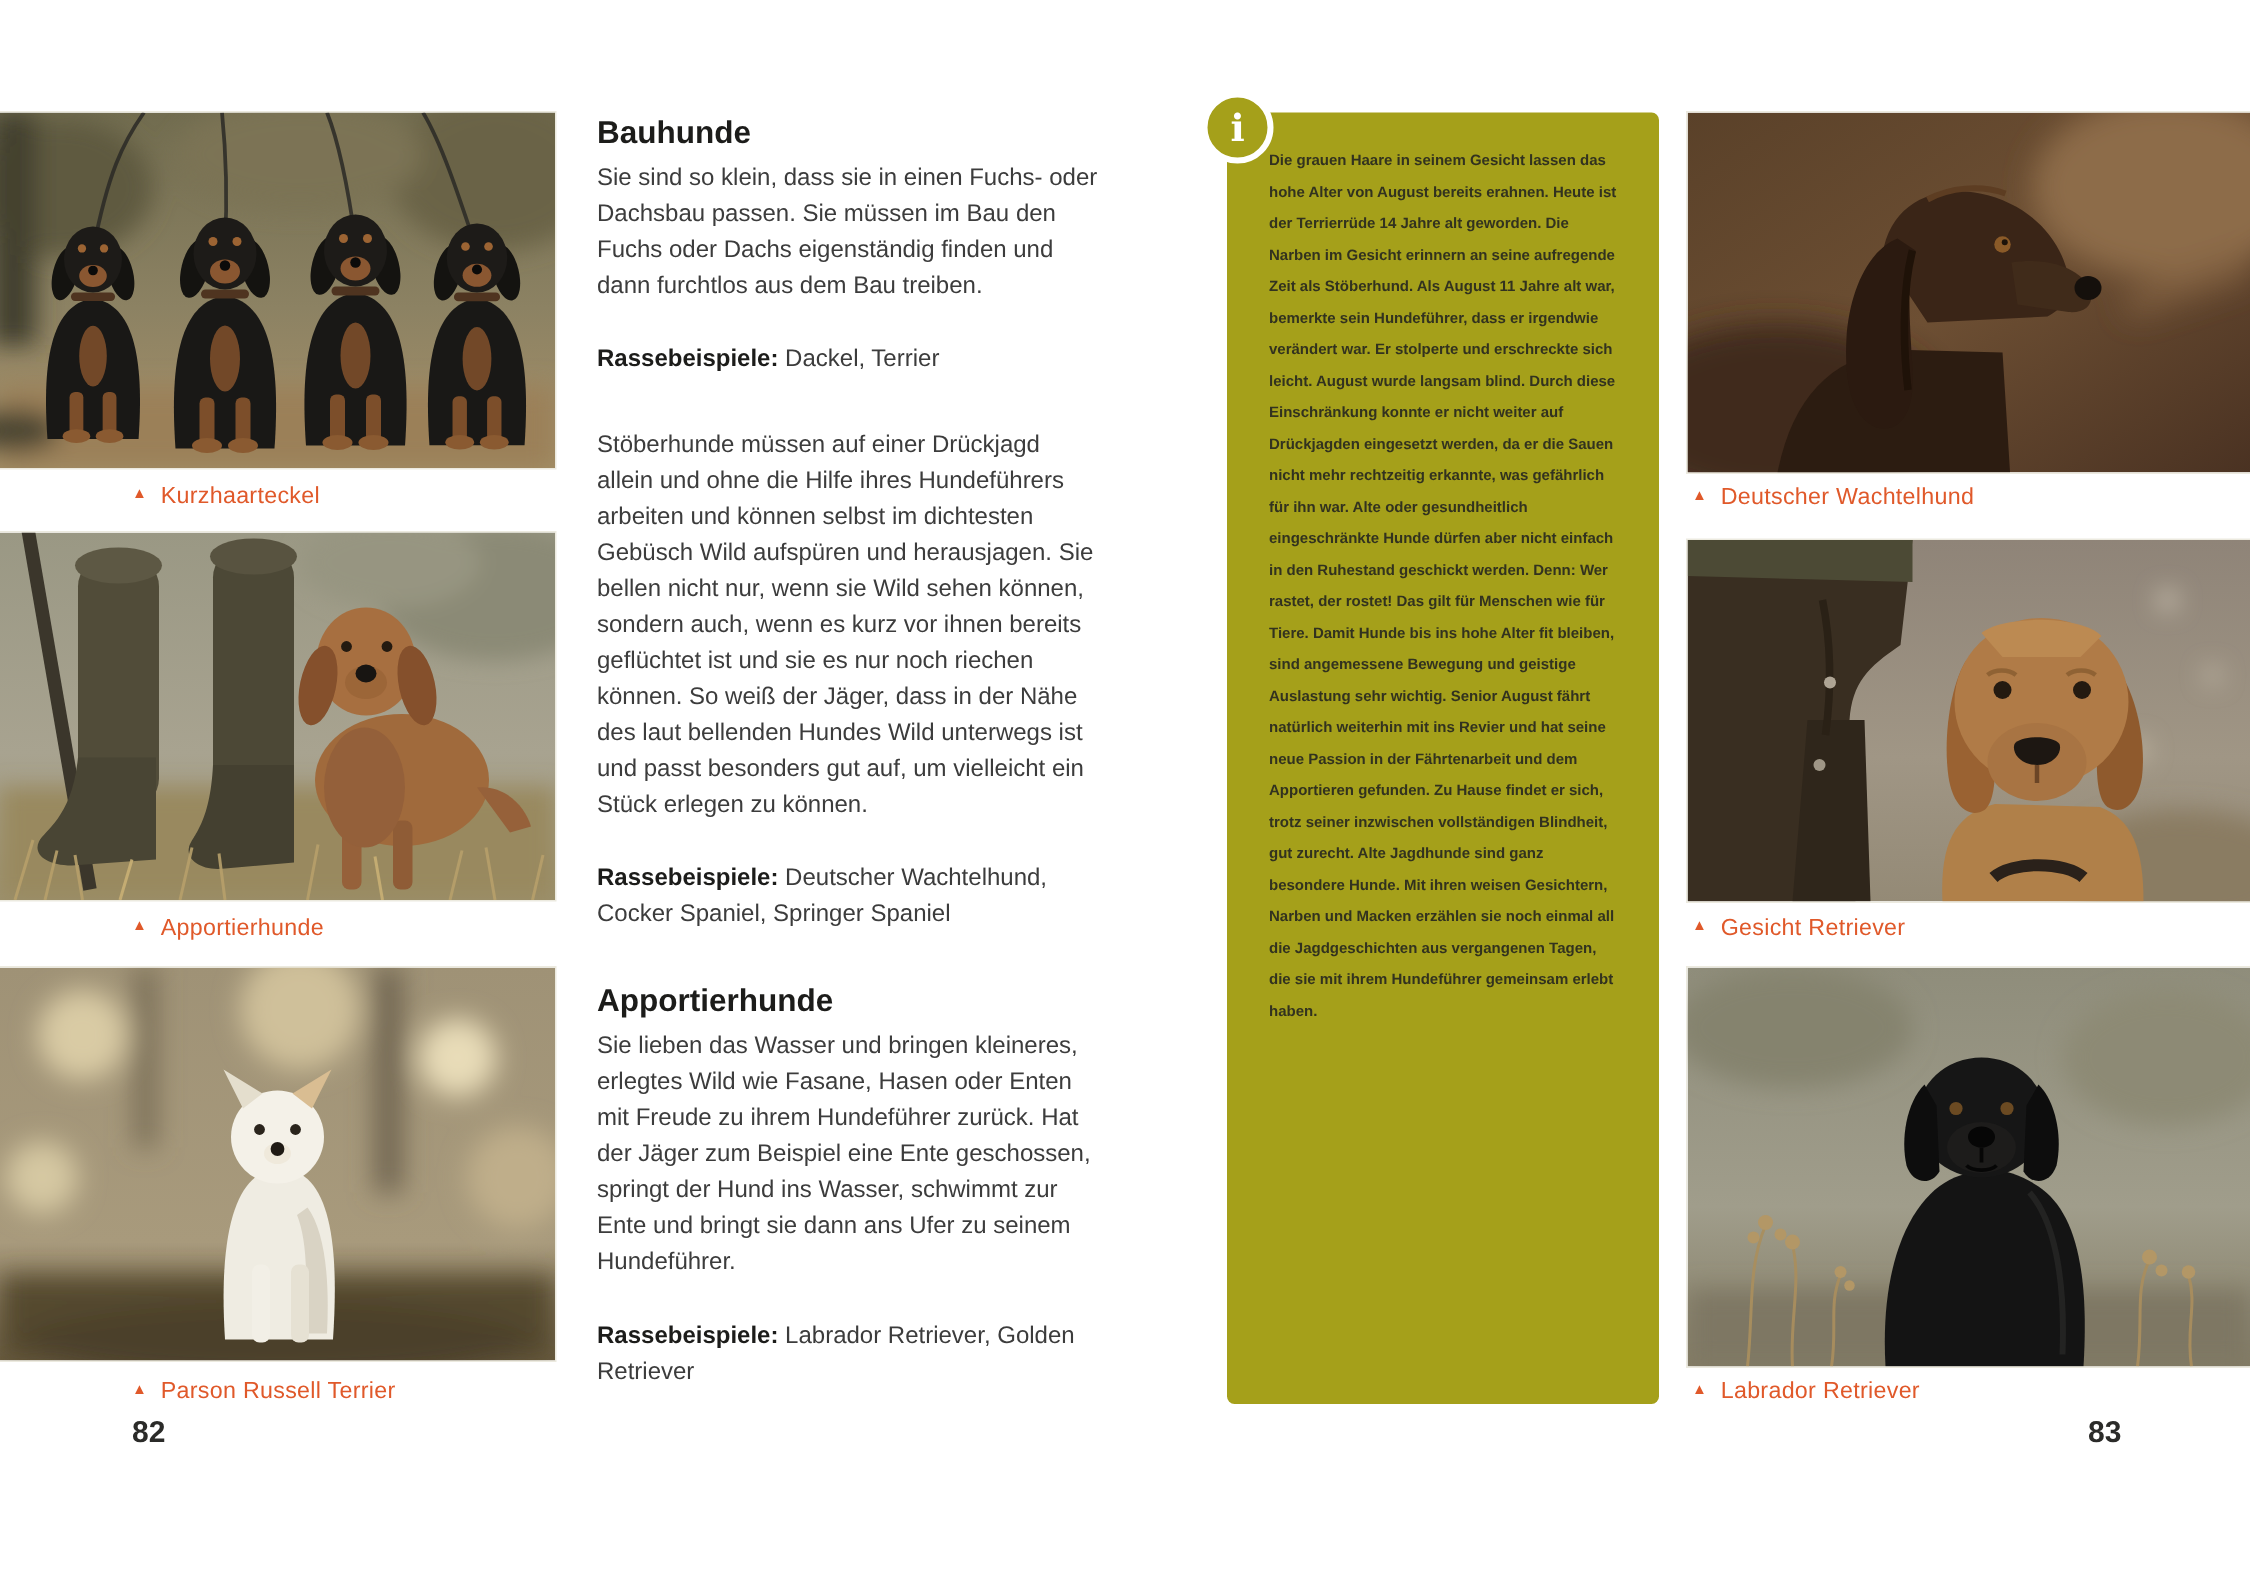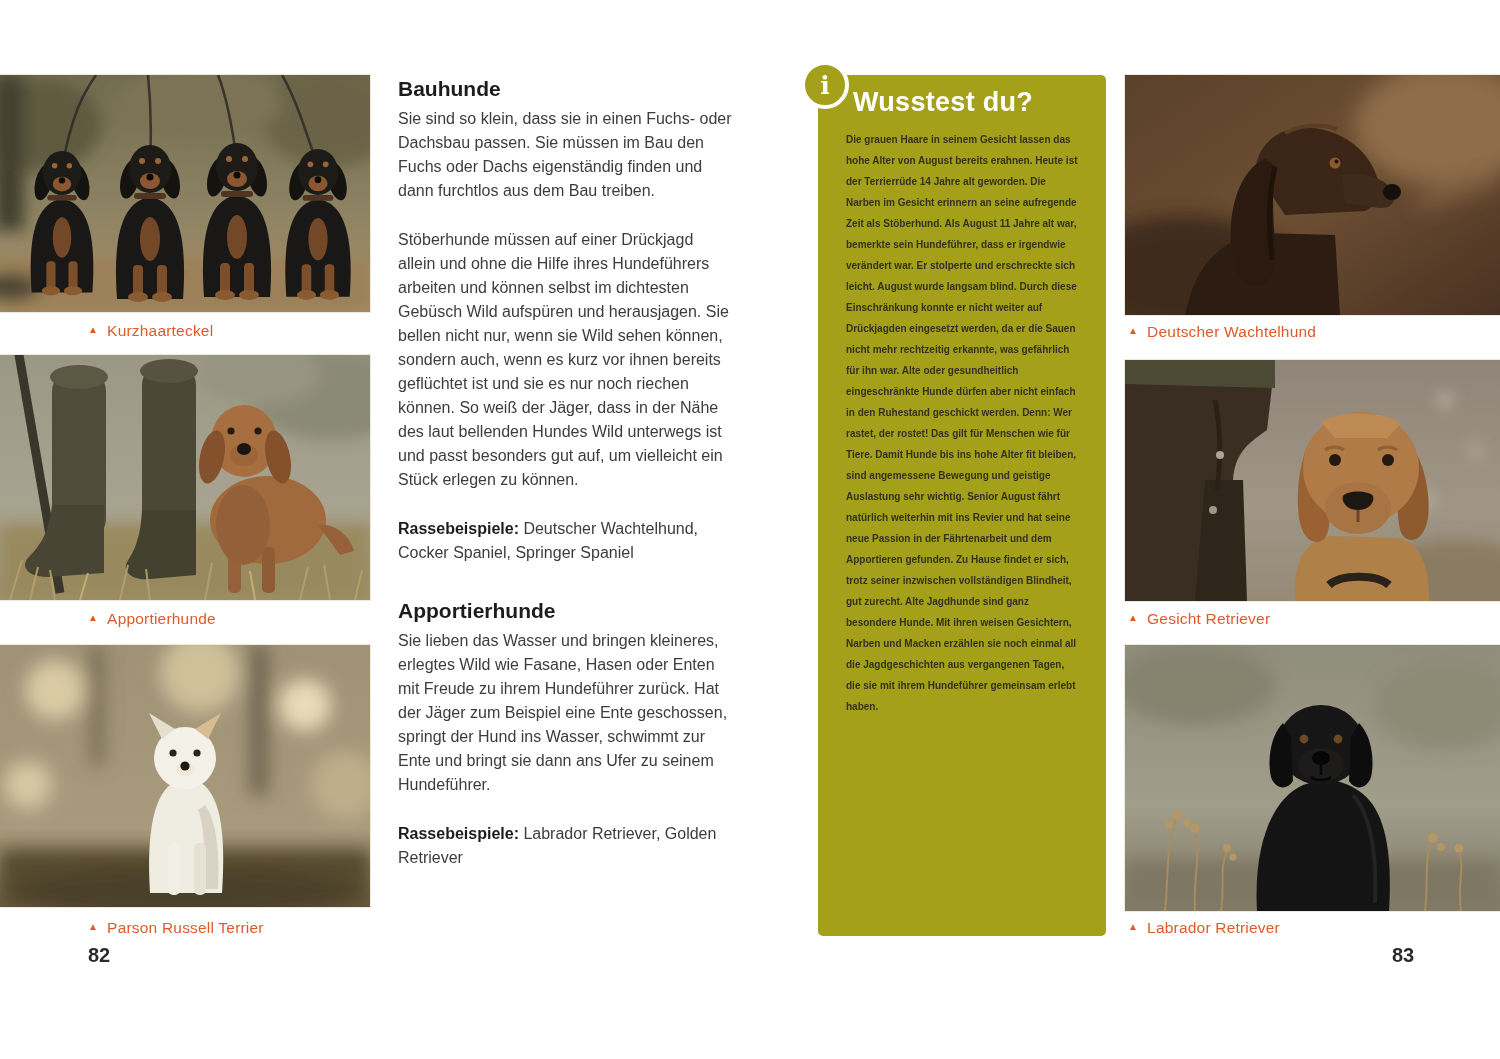--- a/index.html
+++ b/index.html
@@ -223,40 +223,43 @@
     </svg>
   </figure>
   <div class="caption" style="left:88px;top:919px;">
     <span class="tri">▲</span>
     <span>Parson Russell Terrier</span>
   </div>
 
   <div class="article">
     <h2>Bauhunde</h2>
     <p class="body">Sie sind so klein, dass sie in einen Fuchs- oder Dachsbau passen. Sie müssen im Bau den Fuchs oder Dachs eigenständig finden und dann furchtlos aus dem Bau treiben.</p>
+    <p class="examples">
+      <span class="lbl">Rassebeispiele:</span>
+      <span>Dackel, Terrier</span>
+    </p>
 
     <p class="body">Stöberhunde müssen auf einer Drückjagd allein und ohne die Hilfe ihres Hundeführers arbeiten und können selbst im dichtesten Gebüsch Wild aufspüren und herausjagen. Sie bellen nicht nur, wenn sie Wild sehen können, sondern auch, wenn es kurz vor ihnen bereits geflüchtet ist und sie es nur noch riechen können. So weiß der Jäger, dass in der Nähe des laut bellenden Hundes Wild unterwegs ist und passt besonders gut auf, um vielleicht ein Stück erlegen zu können.</p>
     <p class="examples">
       <span class="lbl">Rassebeispiele:</span>
       <span>Deutscher Wachtelhund, Cocker Spaniel, Springer Spaniel</span>
     </p>
 
     <h2>Apportierhunde</h2>
     <p class="body">Sie lieben das Wasser und bringen kleineres, erlegtes Wild wie Fasane, Hasen oder Enten mit Freude zu ihrem Hundeführer zurück. Hat der Jäger zum Beispiel eine Ente geschossen, springt der Hund ins Wasser, schwimmt zur Ente und bringt sie dann ans Ufer zu seinem Hundeführer.</p>
     <p class="examples">
       <span class="lbl">Rassebeispiele:</span>
       <span>Labrador Retriever, Golden Retriever</span>
     </p>
   </div>
 
   <aside class="infobox">
     <div class="info-badge">
       <span>i</span>
     </div>
-    <h2 class="infobox-title">Wusstest du?</h2>
     <p class="infobox-body">Die grauen Haare in seinem Gesicht lassen das hohe Alter von August bereits erahnen. Heute ist der Terrierrüde 14 Jahre alt geworden. Die Narben im Gesicht erinnern an seine aufregende Zeit als Stöberhund. Als August 11 Jahre alt war, bemerkte sein Hundeführer, dass er irgendwie verändert war. Er stolperte und erschreckte sich leicht. August wurde langsam blind. Durch diese Einschränkung konnte er nicht weiter auf Drückjagden eingesetzt werden, da er die Sauen nicht mehr rechtzeitig erkannte, was gefährlich für ihn war. Alte oder gesundheitlich eingeschränkte Hunde dürfen aber nicht einfach in den Ruhestand geschickt werden. Denn: Wer rastet, der rostet! Das gilt für Menschen wie für Tiere. Damit Hunde bis ins hohe Alter fit bleiben, sind angemessene Bewegung und geistige Auslastung sehr wichtig. Senior August fährt natürlich weiterhin mit ins Revier und hat seine neue Passion in der Fährtenarbeit und dem Apportieren gefunden. Zu Hause findet er sich, trotz seiner inzwischen vollständigen Blindheit, gut zurecht. Alte Jagdhunde sind ganz besondere Hunde. Mit ihren weisen Gesichtern, Narben und Macken erzählen sie noch einmal all die Jagdgeschichten aus vergangenen Tagen, die sie mit ihrem Hundeführer gemeinsam erlebt haben.</p>
   </aside>
 
   <figure style="left:1125px;top:75px;width:375px;height:240px;">
     <svg viewBox="0 0 375 240">
       <defs>
         <linearGradient id="p4bg" x1="0" y1="0" x2="1" y2="1">
           <stop offset="0" stop-color="#5a4129"></stop>
             <stop offset=".5" stop-color="#6d4f33"></stop>
           <stop offset="1" stop-color="#4a3222"></stop>

